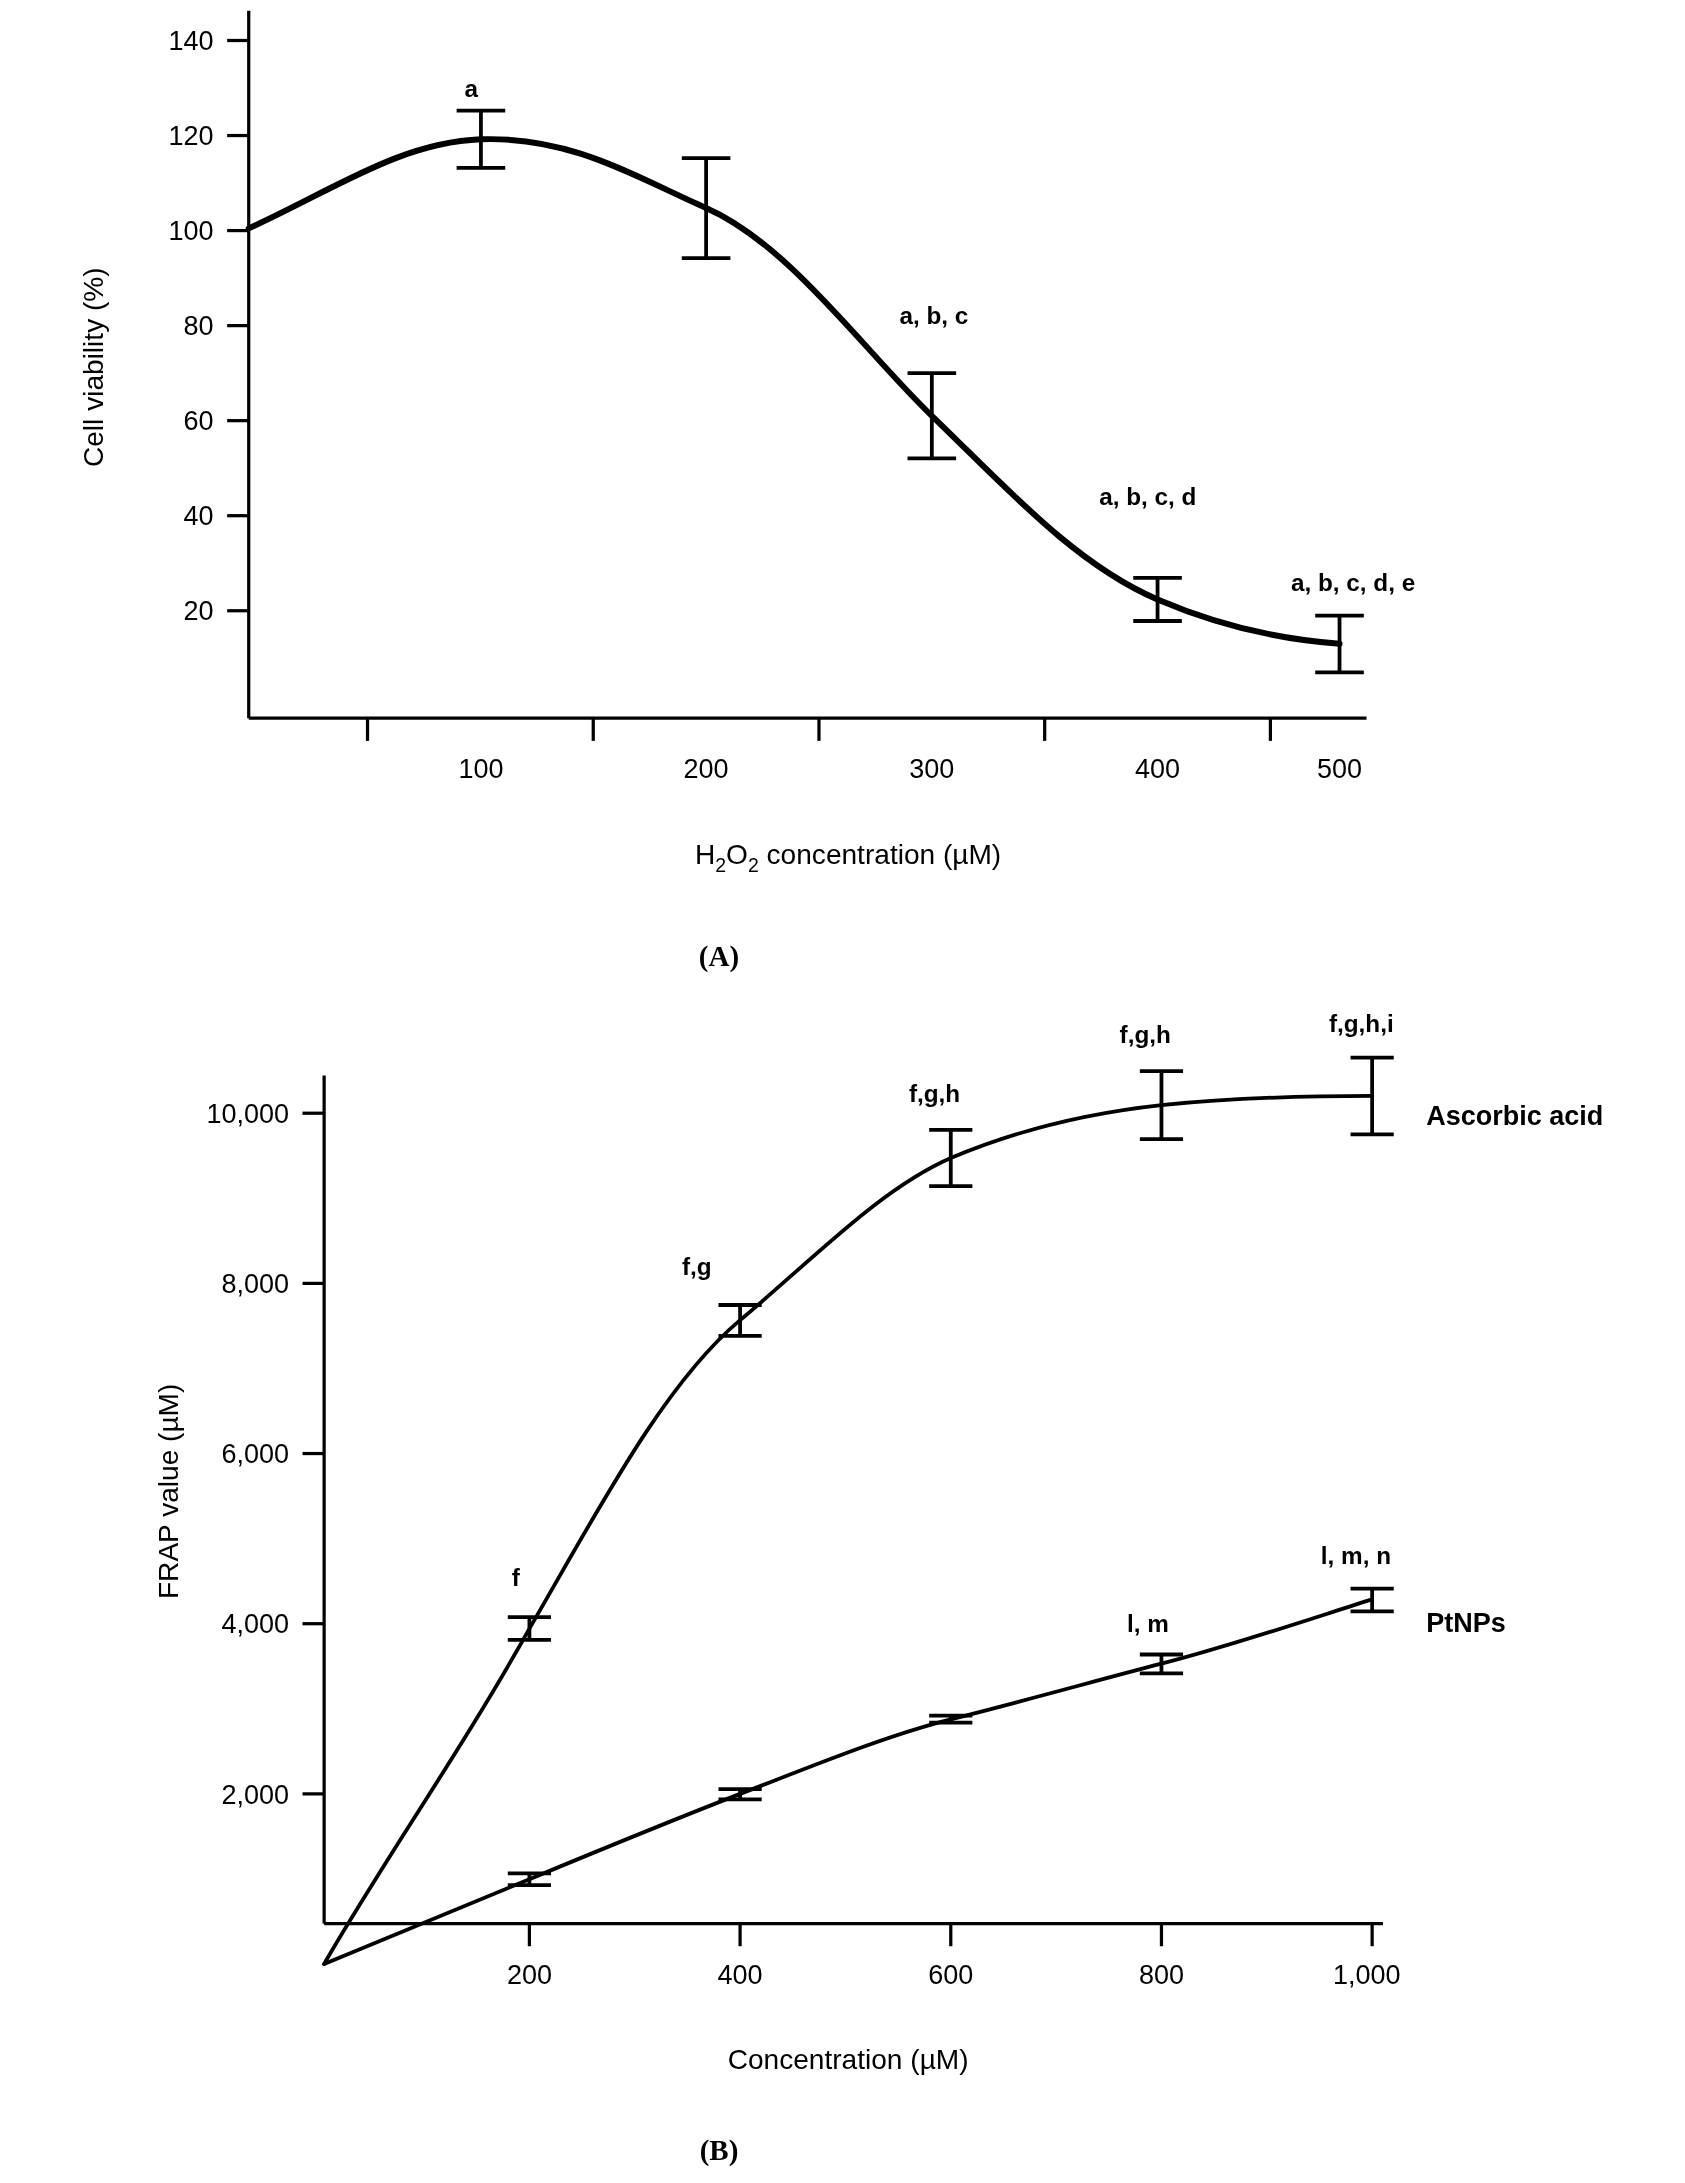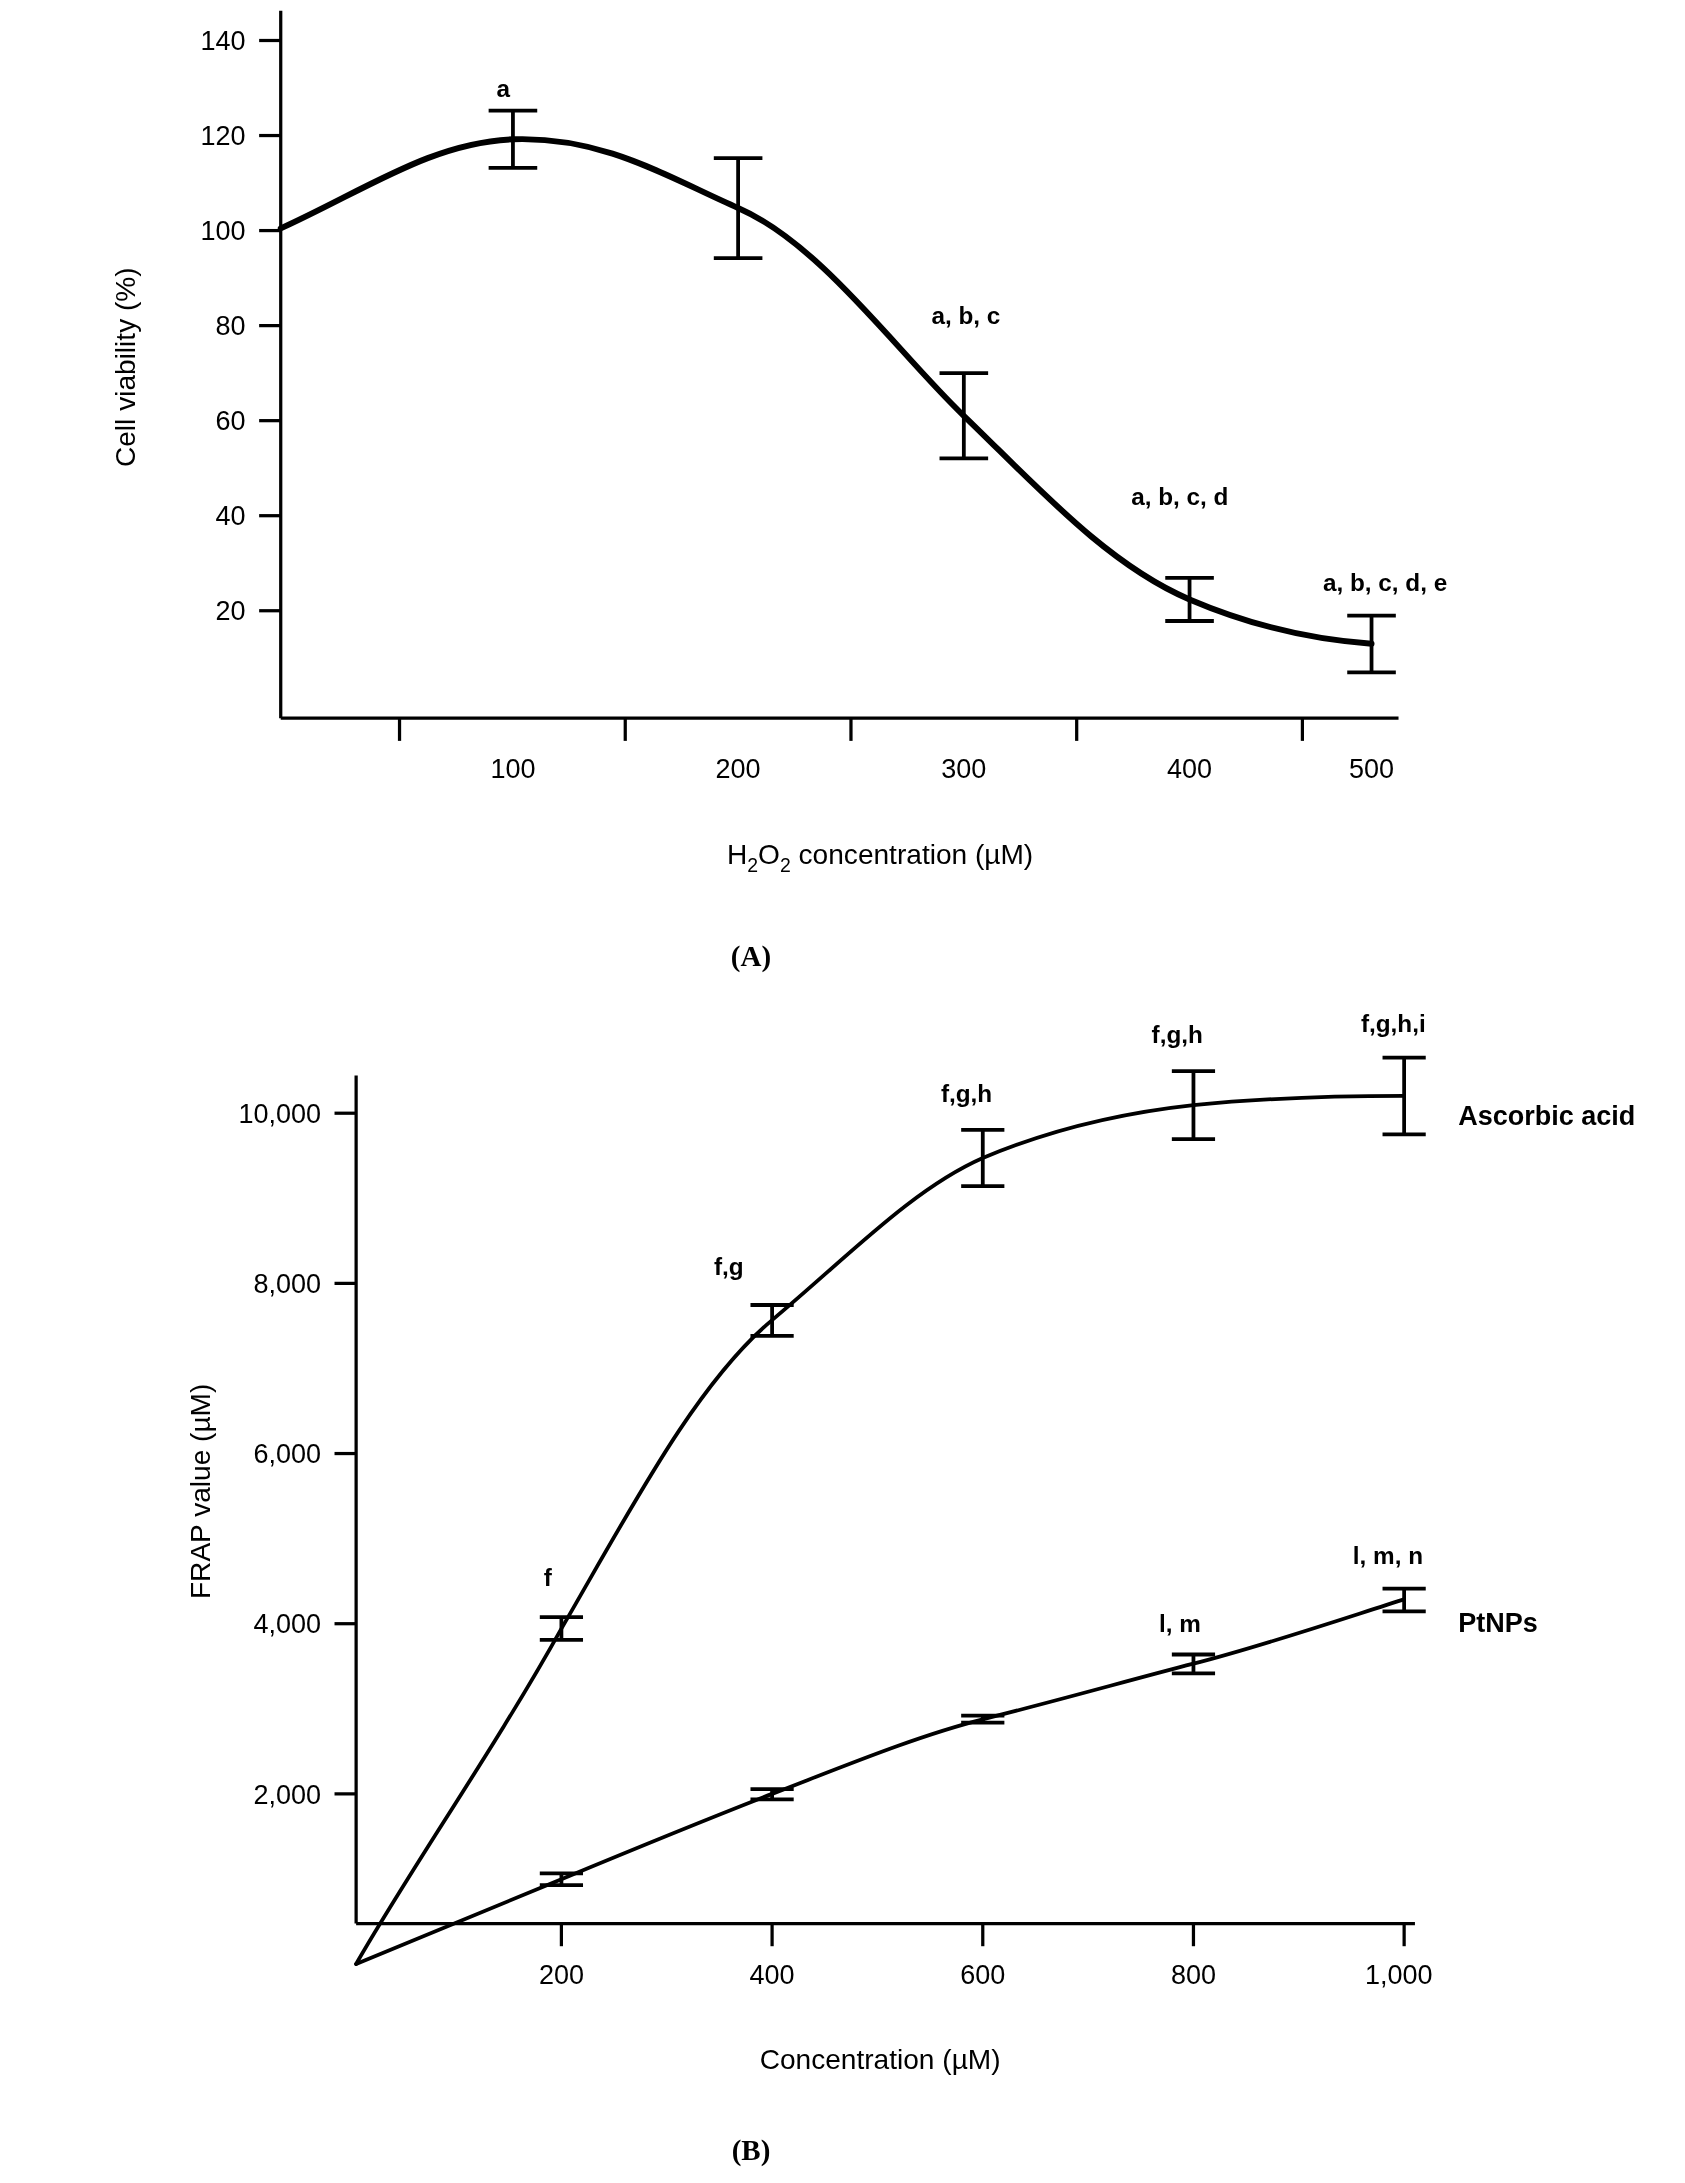--- a/index.html
+++ b/index.html
@@ -14,21 +14,20 @@
     color: #000000;
     position: relative;
     overflow: hidden;
   }
   .figure {
     position: absolute;
     left: 0;
     top: 0;
     width: 1438px;
     height: 2183px;
-    margin-left: 32px;
   }
   .panel {
     position: absolute;
     width: 100%;
   }
   .panel-a { top: 0; height: 999px; }
   .panel-b { top: 1005px; height: 1178px; }
 
   .panel-label {
     position: absolute;

